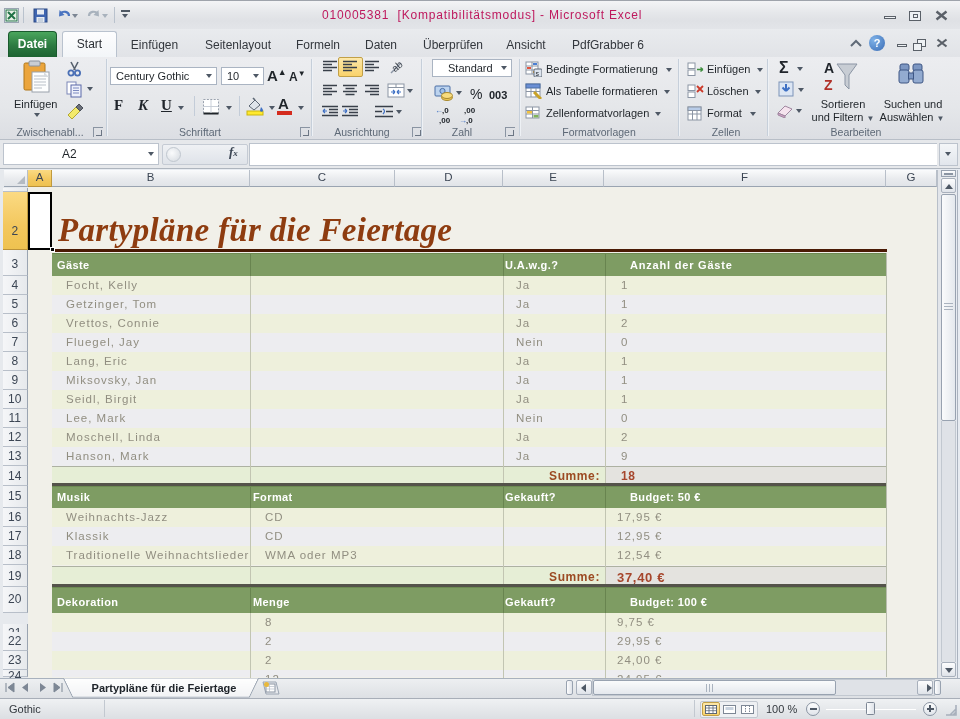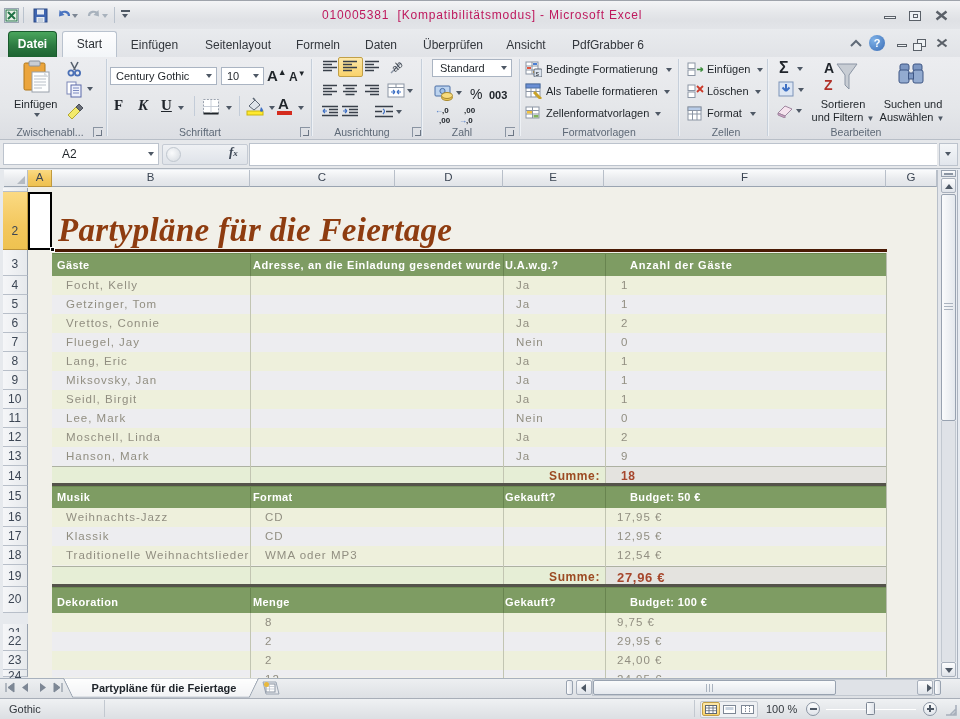--- a/index.html
+++ b/index.html
@@ -218,21 +218,21 @@
   </svg>
 <svg class="abs" style="left:374px;top:104px" width="20" height="16" viewBox="0 0 20 16">
   <path d="M1 2.5h18M1 7.5h7M12 7.5h7M1 12.5h18" stroke="#39404a" stroke-width="1.5"></path>
   <path d="M9 5 q3 2 0 5" stroke="#3e70c4" stroke-width="1.2" fill="none"></path>
 </svg>
 <div class="dda abs" style="left:396px;top:110px"></div>
 <div class="glabel abs" style="left:312px;width:100px">Ausrichtung</div>
 <div class="launch abs" style="left:412px"></div>
 <div class="gsep abs" style="left:421px"></div>
 
-<div class="combo abs" style="left:432px;top:59px;width:80px;height:18px;line-height:17px;padding-left:7px">Standard</div>
+<div class="combo abs" style="left:432px;top:59px;width:80px;height:18px;line-height:17px;padding-left:15px">Standard</div>
 <div class="dda abs" style="left:501px;top:66px"></div>
 <svg class="abs" style="left:434px;top:84px" width="20" height="17" viewBox="0 0 20 17">
   <rect x="1" y="2" width="15" height="10" rx="1" fill="#bcd3ee" stroke="#4a6fa5"></rect>
   <circle cx="8.5" cy="7" r="2.6" fill="#9fc0e8" stroke="#4a6fa5"></circle>
   <ellipse cx="13" cy="13.5" rx="5.5" ry="3" fill="#f0c953" stroke="#a8892e"></ellipse>
   <ellipse cx="13" cy="11.5" rx="5.5" ry="3" fill="#f7dc7e" stroke="#a8892e"></ellipse>
 </svg>
 <div class="dda abs" style="left:456px;top:91px"></div>
 <div class="abs" style="left:470px;top:86px;font-size:14px;color:#20252b">%</div>
 <div class="abs" style="left:489px;top:89px;font-size:11px;font-weight:bold;color:#20252b">003</div>
@@ -388,21 +388,20 @@
 <div id="grid" class="abs">
 
   <div class="abs" style="left:30px;top:30px;width:460px;height:40px;font-family:'Liberation Serif',serif;font-style:italic;font-weight:bold;font-size:33px;line-height:33px;letter-spacing:0.3px;color:#8e3c10">Partypläne für die Feiertage</div>
   <div class="abs" style="left:24px;top:65px;width:835px;height:2.5px;background:#4a1a04"></div>
 
   <div class="ghead abs" style="left:24px;top:69px;width:835px;height:23px;font-size:11px">
     <i class="abs" style="left:198px;top:0;width:1px;height:100%;background:rgba(40,60,20,0.25)"></i>
       <i class="abs" style="left:450.5px;top:0;width:1px;height:100%;background:rgba(40,60,20,0.25)"></i>
       <i class="abs" style="left:553px;top:0;width:1px;height:100%;background:rgba(40,60,20,0.25)"></i>
       <span class="abs" style="left:5px;top:5px">Gäste</span>
-    <span class="abs" style="left:201px;top:5px;letter-spacing:0.6px">Adresse, an die Einladung gesendet wurde</span>
     <span class="abs" style="left:453px;top:5px">U.A.w.g.?</span>
     <span class="abs" style="left:578px;top:5px;letter-spacing:0.8px">Anzahl der Gäste</span>
   </div>
 
   <div class="grow band0 abs" style="top:92px"></div>
   <div class="grow band1 abs" style="top:111px"></div>
   <div class="grow band0 abs" style="top:130px"></div>
   <div class="grow band1 abs" style="top:149px"></div>
   <div class="grow band0 abs" style="top:168px"></div>
   <div class="grow band1 abs" style="top:187px"></div>
@@ -435,21 +434,21 @@
   <div class="grow band0 abs" style="top:361.8px;height:19.2px"></div>
   <div class="gtxt abs" style="left:38px;top:323.5px;line-height:19.17px">Weihnachts-Jazz<br>Klassik<br>Traditionelle Weihnachtslieder</div>
   <div class="gtxt abs" style="left:237px;top:323.5px;line-height:19.17px">CD<br>CD<br>WMA oder MP3</div>
   <div class="gtxt abs" style="left:589px;top:323.5px;line-height:19.17px">17,95 €<br>12,95 €<br>12,54 €</div>
 
   <div class="abs" style="left:24px;top:381.5px;width:835px;height:1px;background:#adb1a2"></div>
   <div class="abs" style="left:24px;top:382.5px;width:553px;height:17.5px;background:#e6eed6"></div>
   <div class="abs" style="left:577px;top:382.5px;width:282px;height:17.5px;background:#e4e3df"></div>
   <div class="abs" style="left:24px;top:400px;width:835px;height:3px;background:#54534a"></div>
   <div class="abs" style="left:472px;top:385.5px;width:100px;text-align:right;font-size:12px;font-weight:bold;color:#9c4a22;letter-spacing:0.6px">Summe:</div>
-  <div class="abs" style="left:589px;top:385.5px;font-size:13px;font-weight:bold;color:#a6462c;letter-spacing:0.7px">27,96 €</div>
+  <div class="abs" style="left:589px;top:385.5px;font-size:13px;font-weight:bold;color:#a6462c;letter-spacing:0.7px">37,40 €</div>
 
   <div class="ghead abs" style="left:24px;top:403px;width:835px;height:25.5px;font-size:11px">
     <i class="abs" style="left:198px;top:0;width:1px;height:100%;background:rgba(40,60,20,0.25)"></i>
       <i class="abs" style="left:450.5px;top:0;width:1px;height:100%;background:rgba(40,60,20,0.25)"></i>
       <i class="abs" style="left:553px;top:0;width:1px;height:100%;background:rgba(40,60,20,0.25)"></i>
       <span class="abs" style="left:5px;top:8px">Dekoration</span>
     <span class="abs" style="left:201px;top:8px">Menge</span>
     <span class="abs" style="left:453px;top:8px">Gekauft?</span>
     <span class="abs" style="left:578px;top:8px">Budget: 100 €</span>
   </div>

